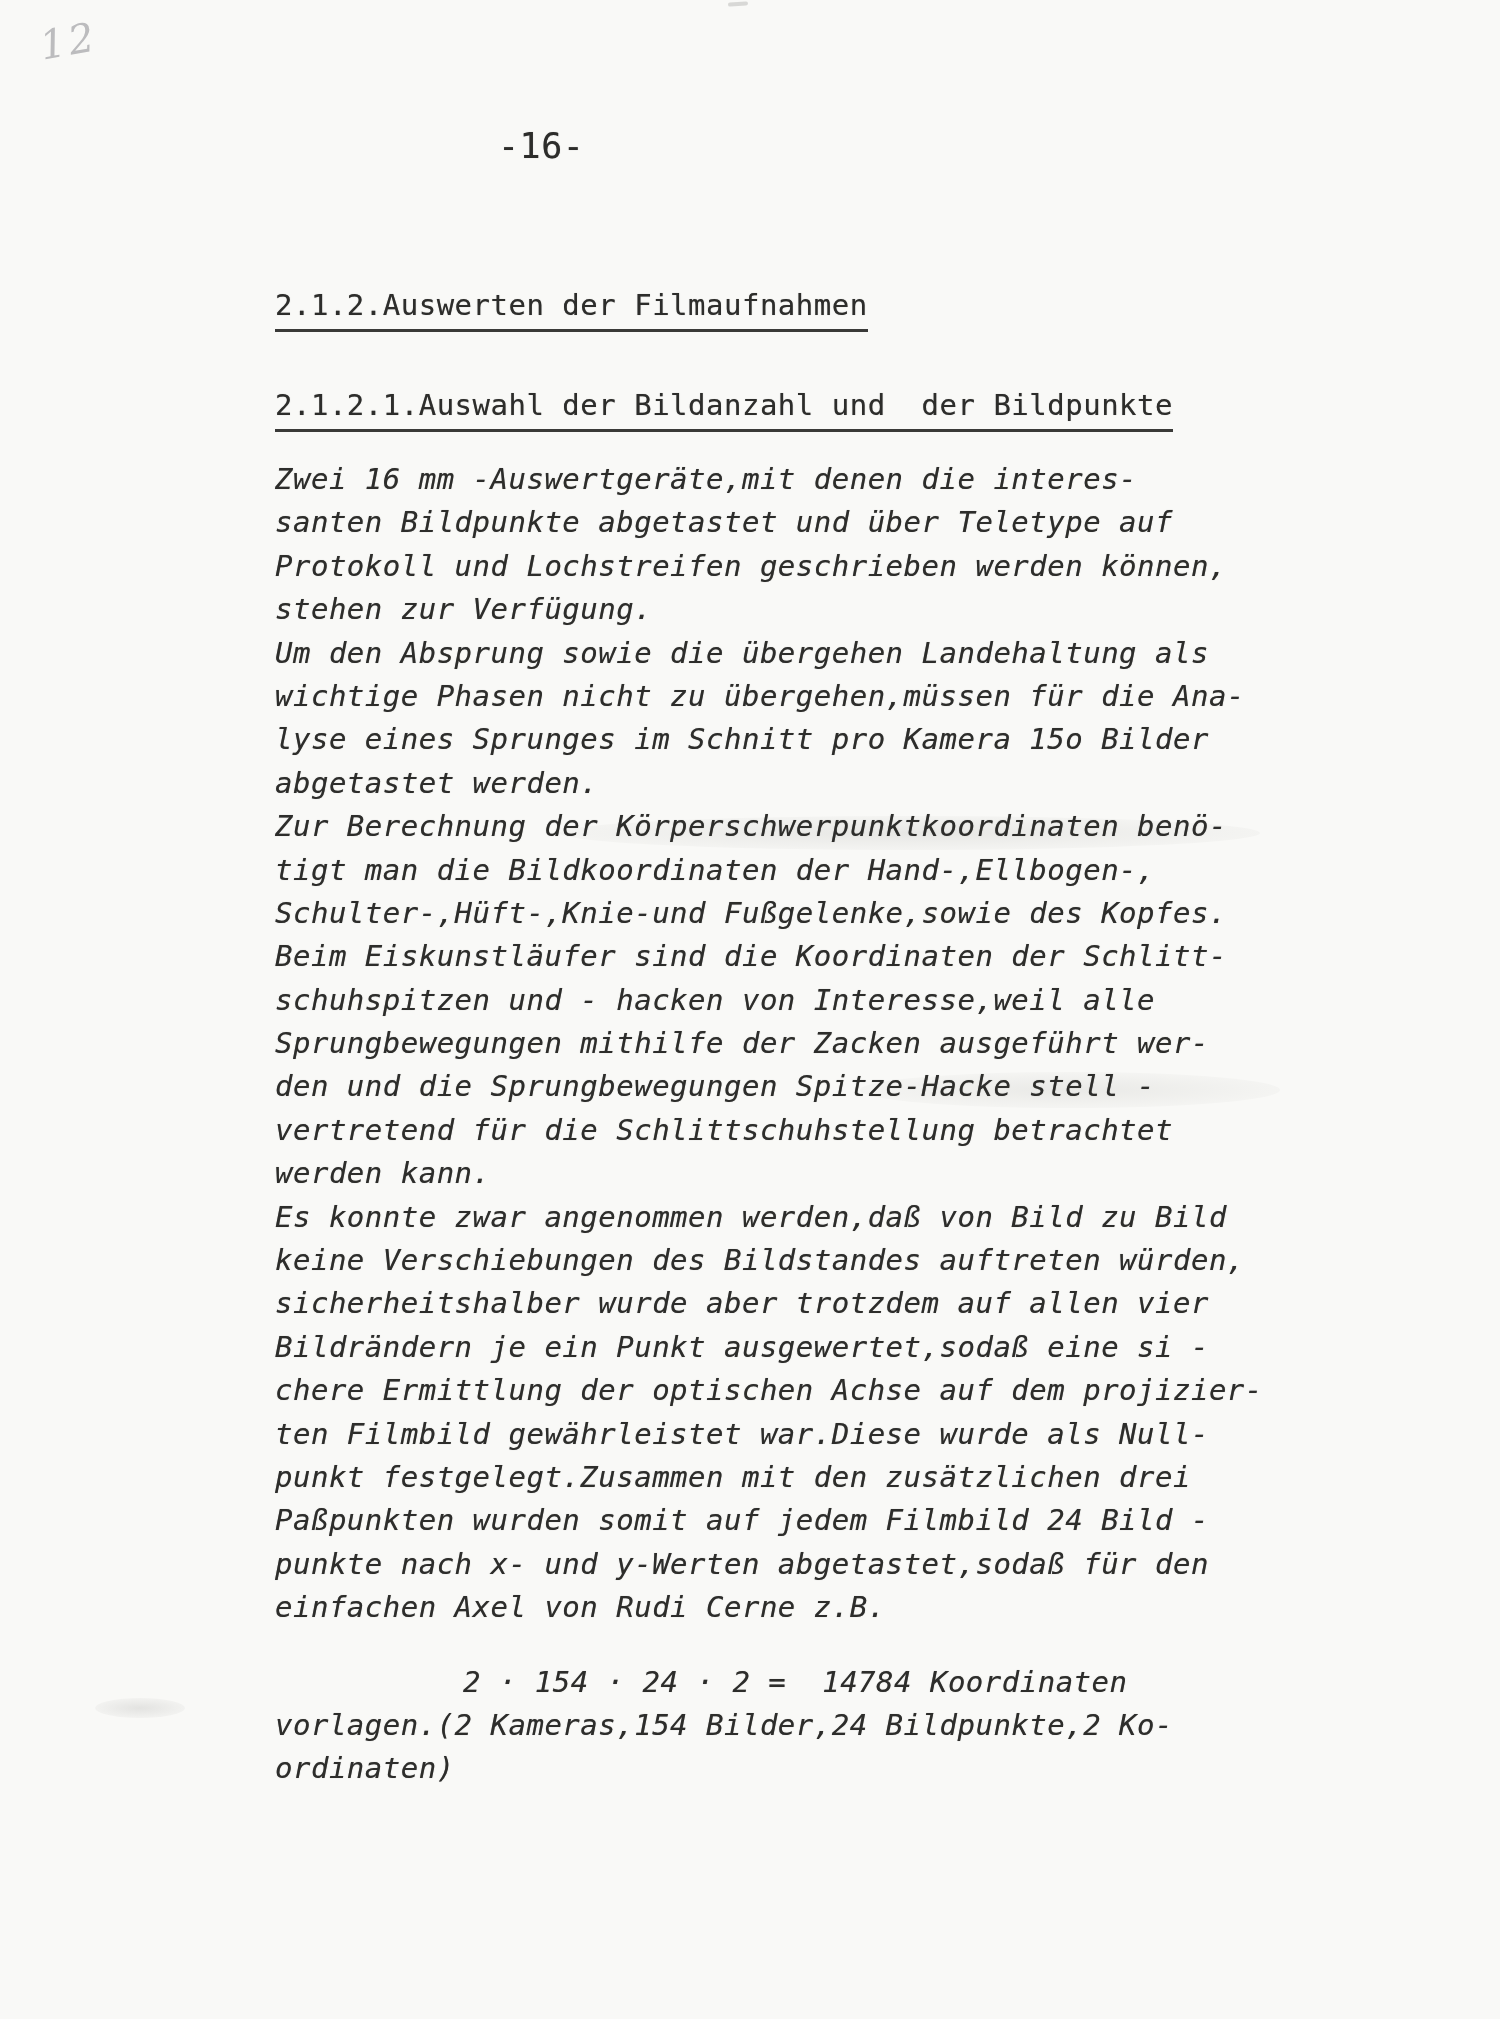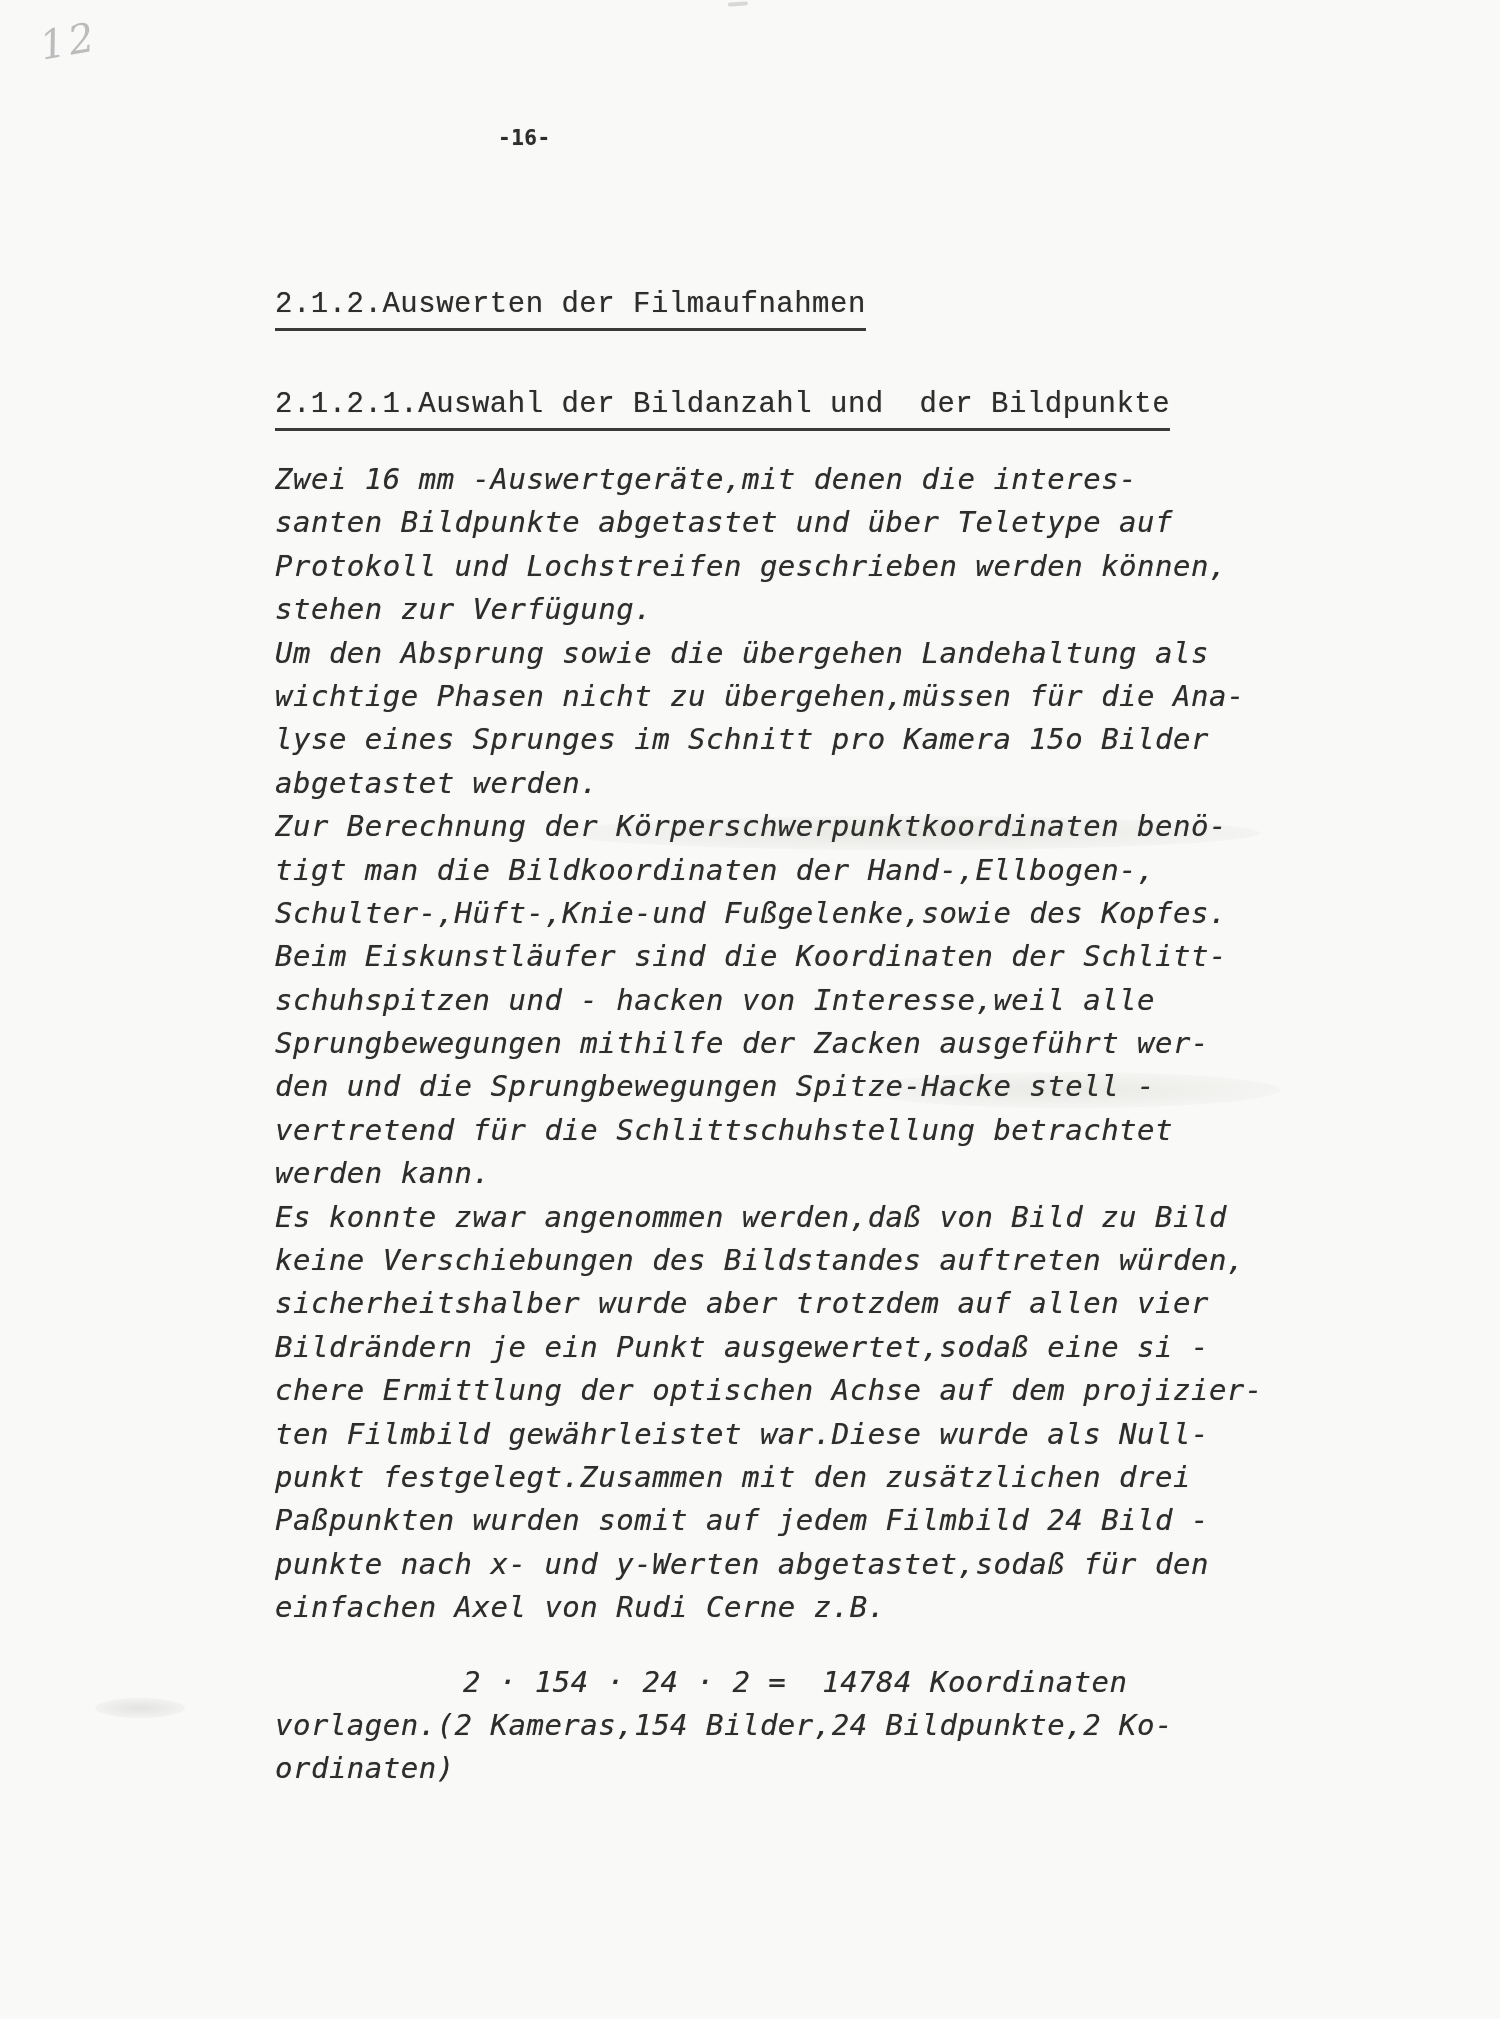--- a/index.html
+++ b/index.html
@@ -49,32 +49,30 @@
     font-family: "DejaVu Serif", serif;
     font-style: italic;
     font-size: 40px;
     color: #bcbcbe;
     transform: rotate(-10deg);
     letter-spacing: 3px;
   }
   .page-number {
     position: absolute;
     left: 498px; top: 126px;
-    font-size: 21px;
+    font-size: 35px;
     letter-spacing: 0.5px;
     white-space: pre;
-    font-weight: bold;
   }
   .heading {
     position: absolute;
     left: 275px;
     font-size: 29px;
     letter-spacing: 0.5px;
     white-space: pre;
-    font-family: Liberation Mono, monospace;
   }
   .heading > span {
     display: inline-block;
     border-bottom: 3.5px solid #3a3a38;
     padding-bottom: 7px;
   }
   .heading-1 { top: 288px; }
   .heading-2 { top: 376px; margin-top: 12px; }
   .body-text {
     position: absolute;

